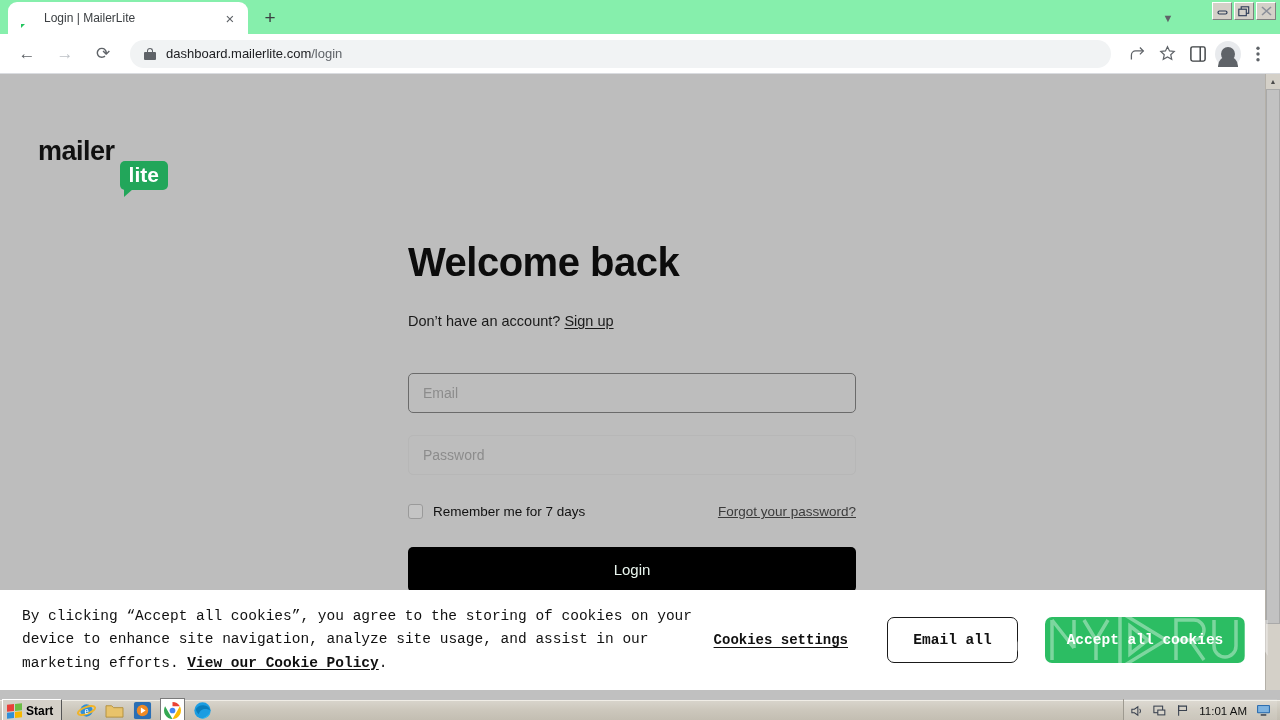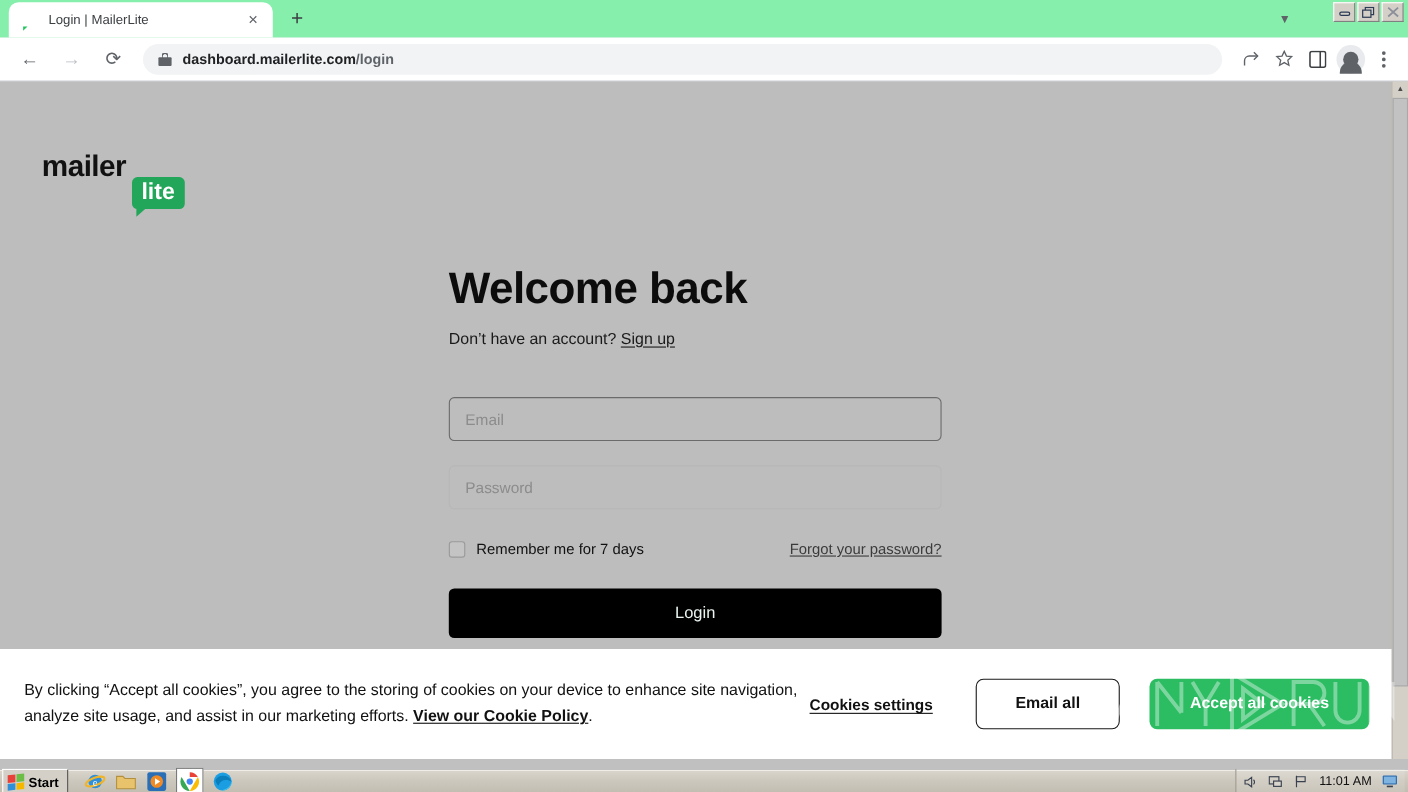--- a/index.html
+++ b/index.html
@@ -92,21 +92,20 @@
     width: 30px; height: 30px; margin: 0 4px;
     display: flex; align-items: center; justify-content: center;
     color: #5f6368; font-size: 17px;
   }
   .navbtn.disabled { color: #bdc1c6; }
   .omnibox {
     flex: 1; height: 28px; margin: 0 8px;
     background: #f1f3f4; border-radius: 14px;
     display: flex; align-items: center;
     padding: 0 14px;
-    font-weight: bold;
   }
   .lock-icon {
     width: 12px; height: 14px; margin-right: 10px;
     position: relative; flex: 0 0 12px;
   }
   .lock-icon .body {
     position: absolute; bottom: 1px; left: 0;
     width: 12px; height: 8px; background: #5f6368; border-radius: 1px;
   }
   .lock-icon .shackle {
@@ -173,21 +172,21 @@
   
   .login-col {
     position: absolute; left: 408px; top: 0; width: 448px;
   }
   .headline {
     margin-top: 166px;
     font-size: 40px; font-weight: 700; color: #0c0c0c;
     letter-spacing: -0.5px; line-height: 1.1;
   }
   .subline {
-    margin-top: 17px; font-size: 14.5px; color: #1a1a1a;
+    margin-top: 29px; font-size: 14.5px; color: #1a1a1a;
   }
   .subline a {
     color: #1a1a1a; text-decoration: underline; text-underline-offset: 2px;
   }
   .field {
     margin-top: 0; width: 448px; height: 40px;
     border: 1px solid #b7b7b7; border-radius: 5px;
     background: transparent;
     display: flex; align-items: center; padding: 0 14px;
     font-size: 14px; color: #8c8c8c;
@@ -228,20 +227,21 @@
     border: 1px solid #a9a9a9;
   }
 
   
   .cookie-banner {
     position: absolute; left: 0; right: 15px; bottom: 0;
     height: 100px; background: #fff;
     display: flex; align-items: center;
     padding: 0 20px 0 22px;
     z-index: 5;
+    font-family: Liberation Mono, monospace;
   }
   .cookie-text {
     flex: 1; font-size: 14.5px; color: #111; line-height: 1.62;
     max-width: 730px;
   }
   .cookie-text a {
     color: #111; font-weight: 700; text-decoration: underline;
     text-underline-offset: 2px;
   }
   .cookie-actions {

